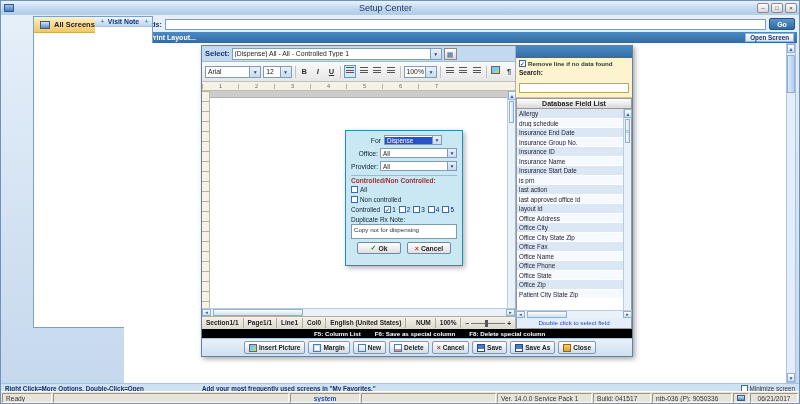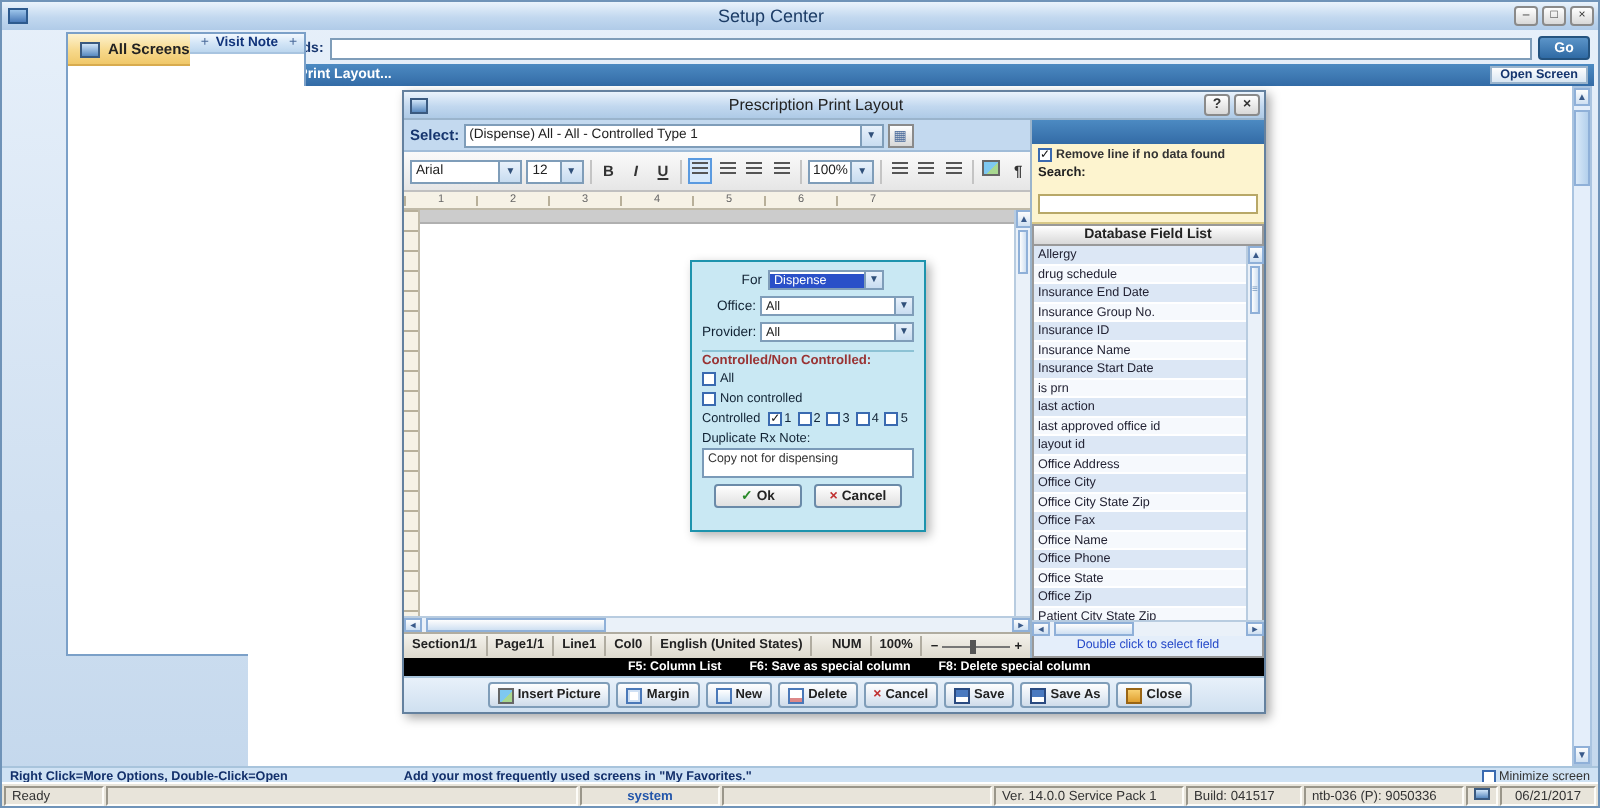--- a/index.html
+++ b/index.html
@@ -314,26 +314,20 @@
   <div id="content"></div>
 
   <div id="content-scroll">
     <span class="sc-arrow">▲</span>
     <span class="thumb"></span>
     <span class="track"></span>
     <span class="sc-arrow">▼</span>
   </div>
 
   <div id="editor">
-    <div id="ed-title">
-      <span class="ed-ico"></span>
-      <span class="ttl">Prescription Print Layout</span>
-      <span class="edbtn">?</span>
-      <span class="edbtn">×</span>
-    </div>
     <div id="ed-body">
       <div id="ed-left">
         <div id="select-row">
           <label>Select:</label>
           <div class="combo" id="select-combo">
             <span class="cval">(Dispense) All - All - Controlled Type 1</span>
             <span class="carr">▼</span>
           </div>
           <span class="mini-btn">▦</span>
         </div>

